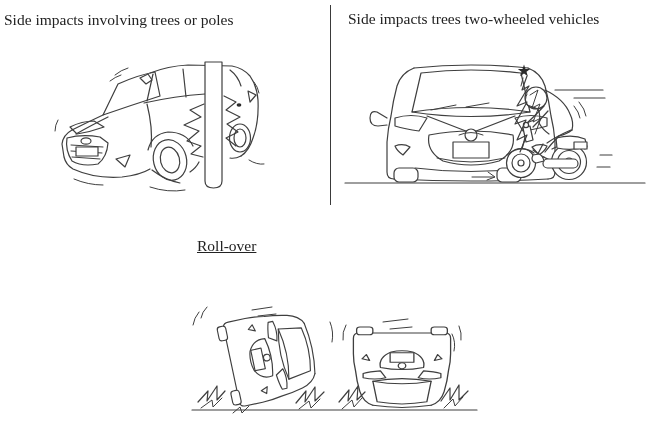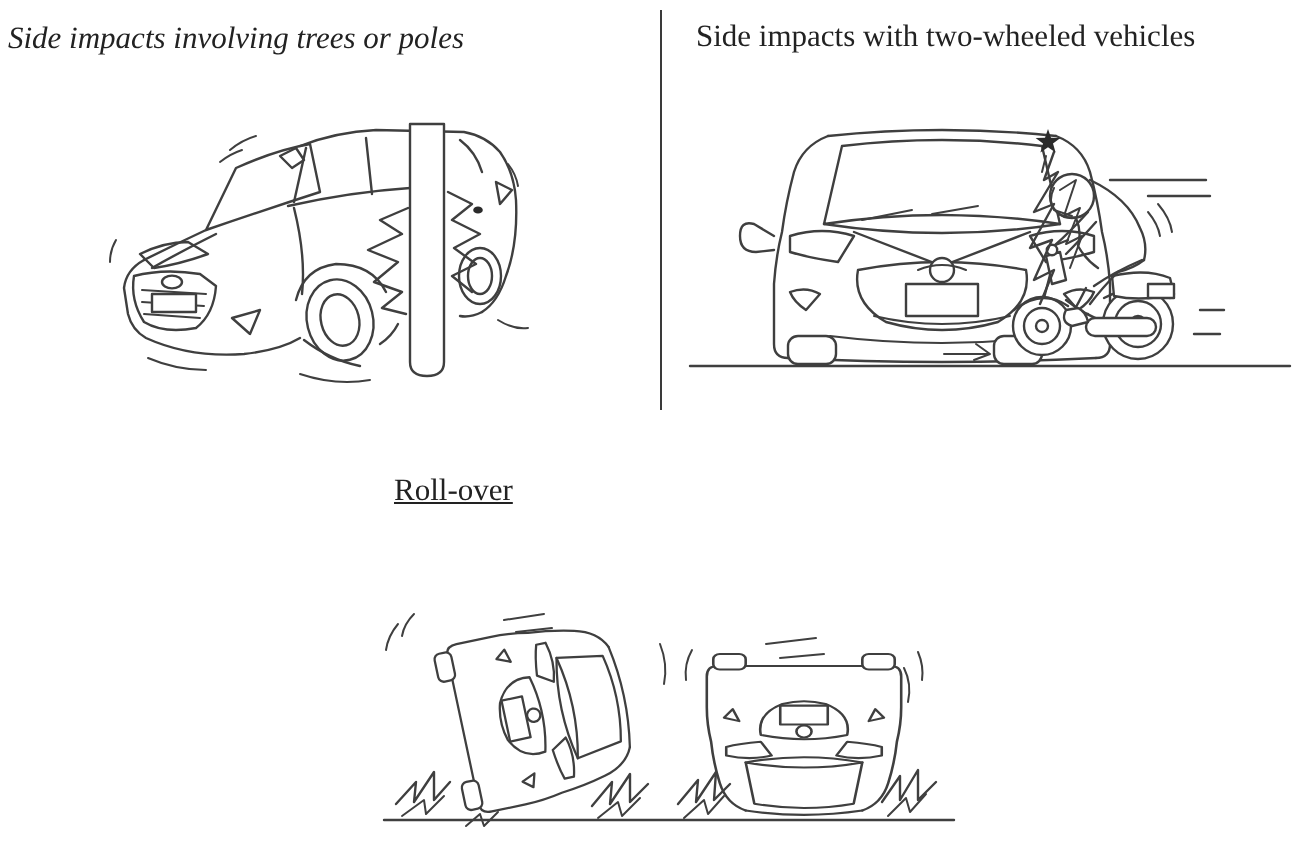--- a/index.html
+++ b/index.html
@@ -10,21 +10,21 @@
     font-family:"Liberation Serif","DejaVu Serif",serif;
     overflow:hidden;
   }
   .caption{
     position:absolute;
     font-size:15.5px;
     line-height:1.1;
     color:#222;
     white-space:nowrap;
   }
-  #caption-pole{left:4px;top:11px;font-style:italic;}
+  #caption-pole{left:4px;top:11px;}
   #caption-two-wheeled{left:348px;top:10px;}
   #caption-rollover{left:197px;top:237px;text-decoration:underline;}
   #divider{
     position:absolute;
     left:330px;top:5px;width:1px;height:200px;
     background:#3a3a3a;
   }
   .illus{position:absolute;}
   #svg-pole{left:0;top:0;}
   #svg-two-wheeled{left:331px;top:0;}
@@ -33,21 +33,21 @@
   .fw{fill:#ffffff;stroke:#3f3f3f;stroke-width:1.2;stroke-linecap:round;stroke-linejoin:round;}
   .fd{fill:#2b2b2b;stroke:none;}
   .thin{stroke-width:1;}
 </style>
 </head>
 <body>
 
 <div id="page">
 
   <div class="caption" id="caption-pole">Side impacts involving trees or poles</div>
-  <div class="caption" id="caption-two-wheeled">Side impacts with two-wheeled vehicles</div>
+  <div class="caption" id="caption-two-wheeled">Side impacts trees two-wheeled vehicles</div>
   <div class="caption" id="caption-rollover">Roll-over</div>
 
   <div id="divider"></div>
 
   <svg id="svg-pole" class="illus" width="330" height="211" viewBox="0 0 330 211">
     <g>
 
       <path class="ln" d="M150,73 Q168,66 188,65 L232,66 Q243,68 250,76 Q257,86 258,100 Q259,122 253,138 Q249,151 241,156"></path>
       <path class="ln" d="M230,70 Q238,76 241,86"></path>
       <path class="ln" d="M248,91 L256,95 L250,102 Z"></path>

